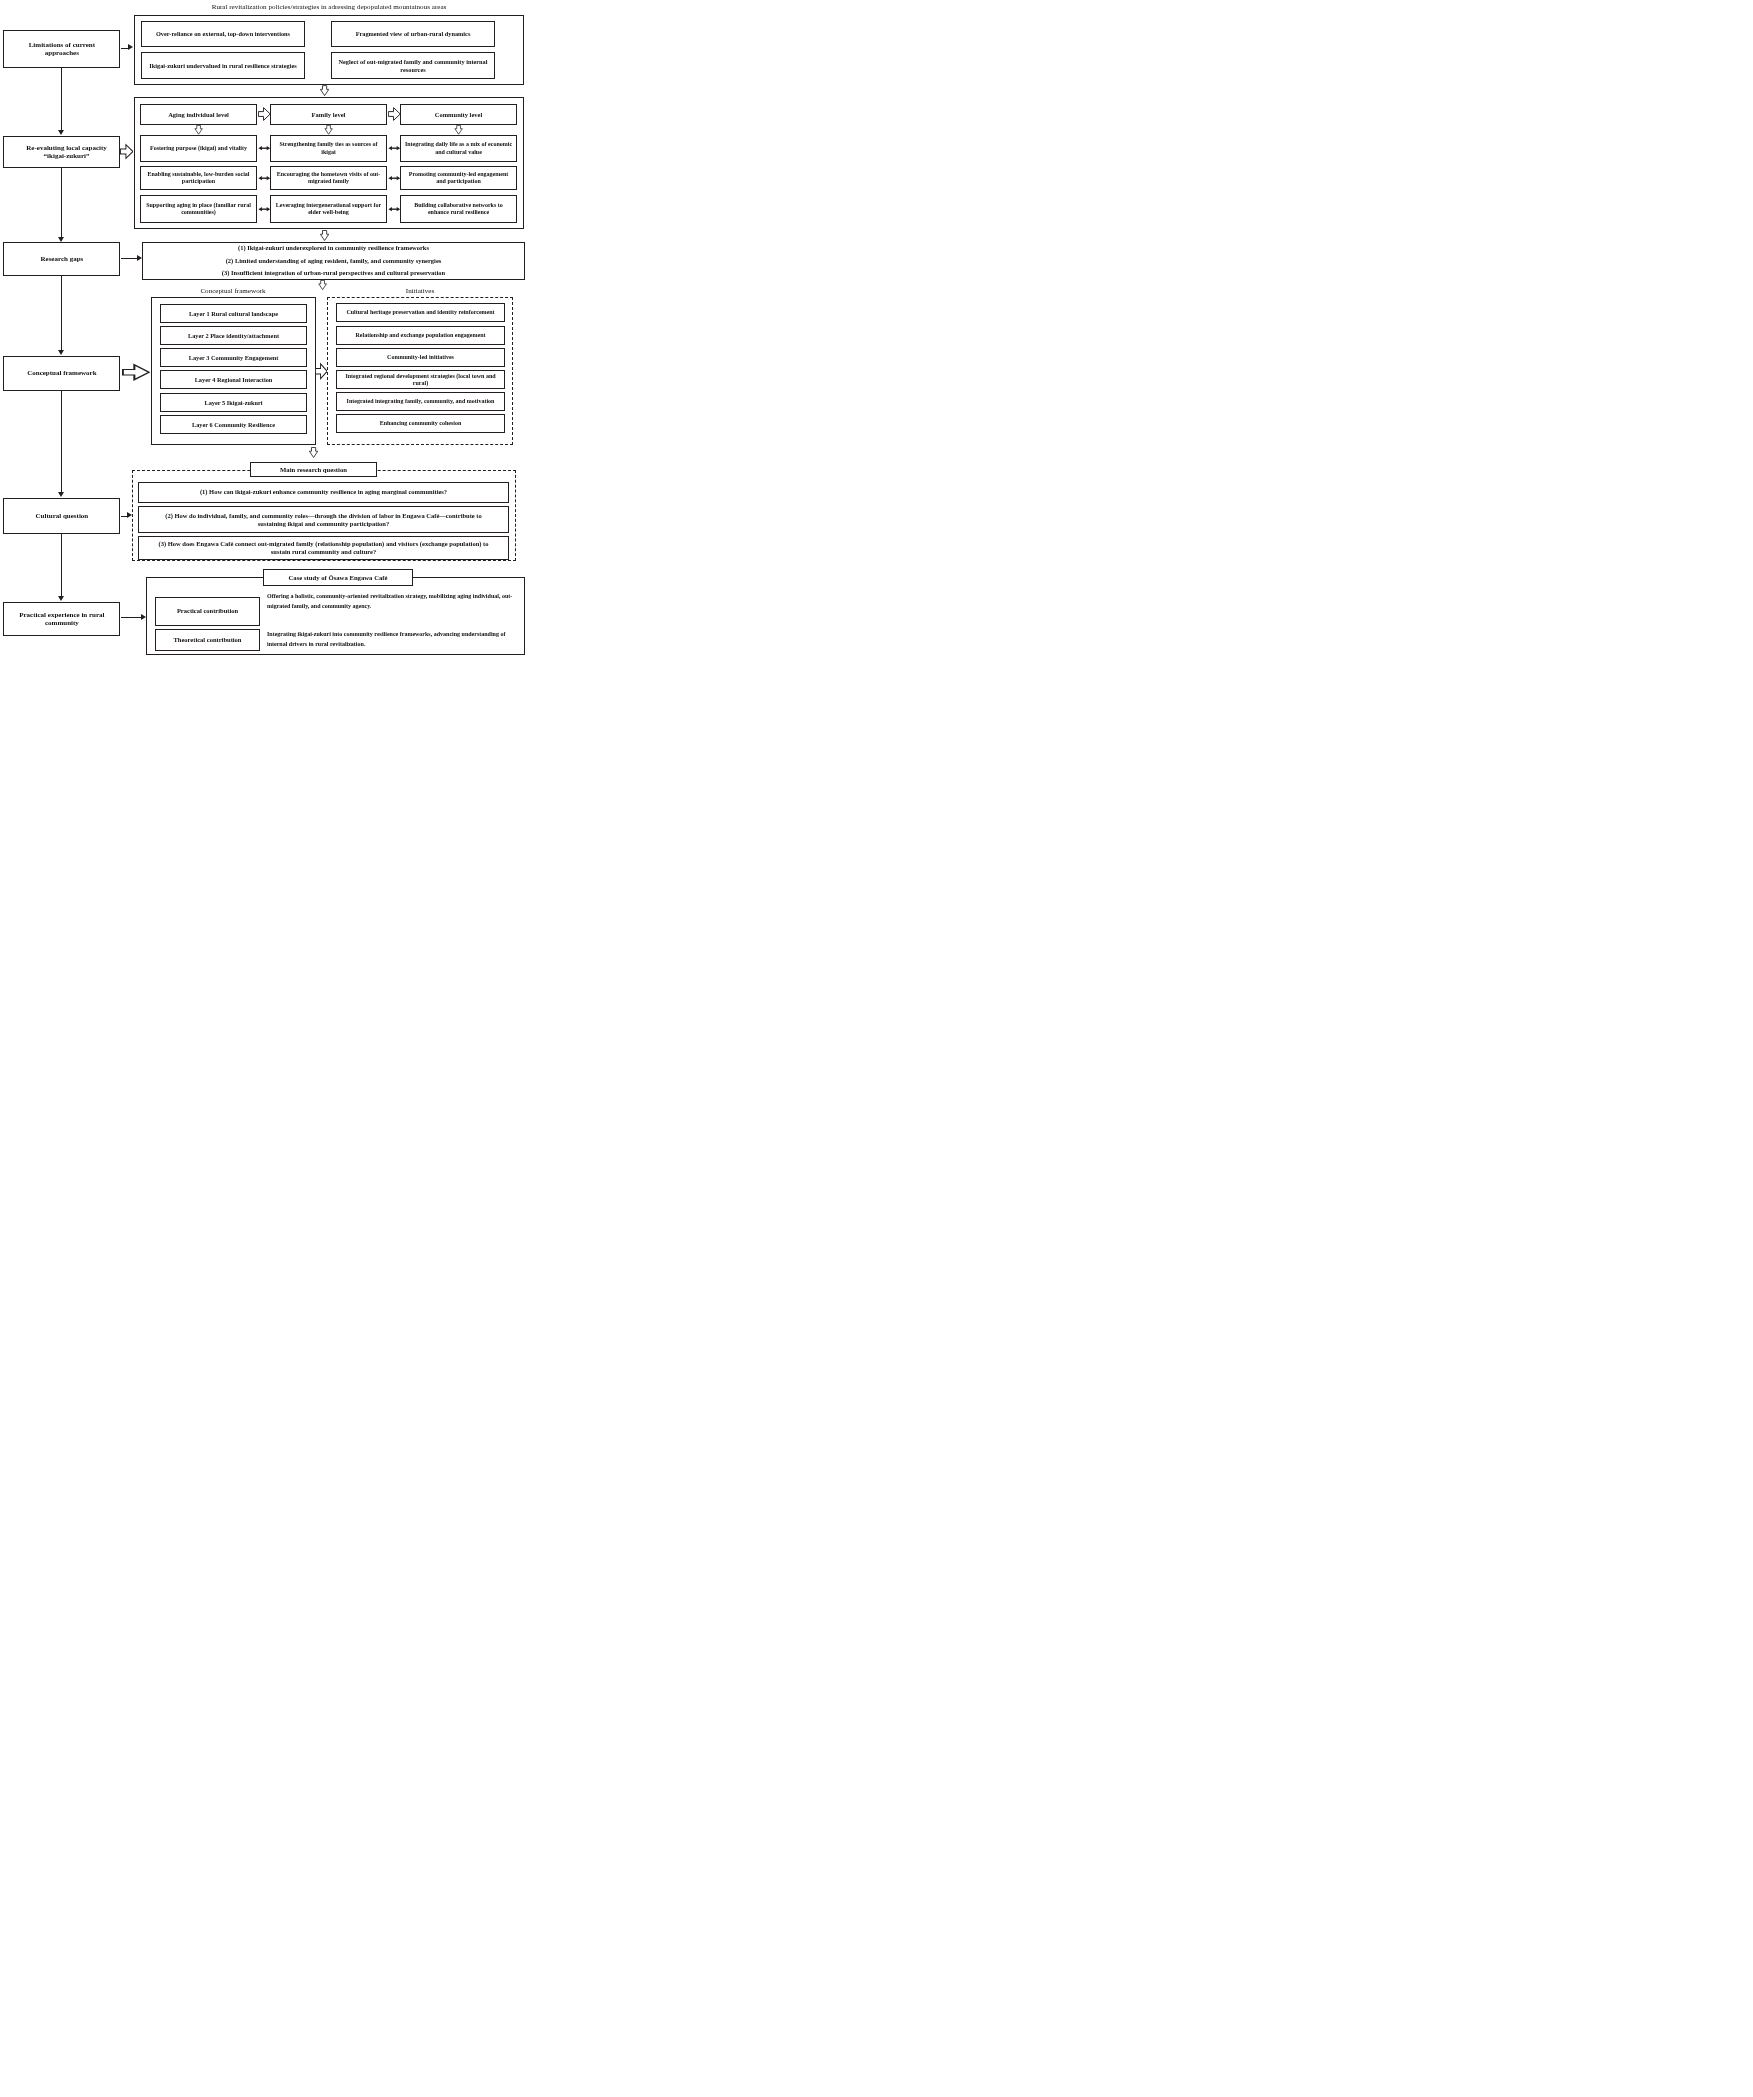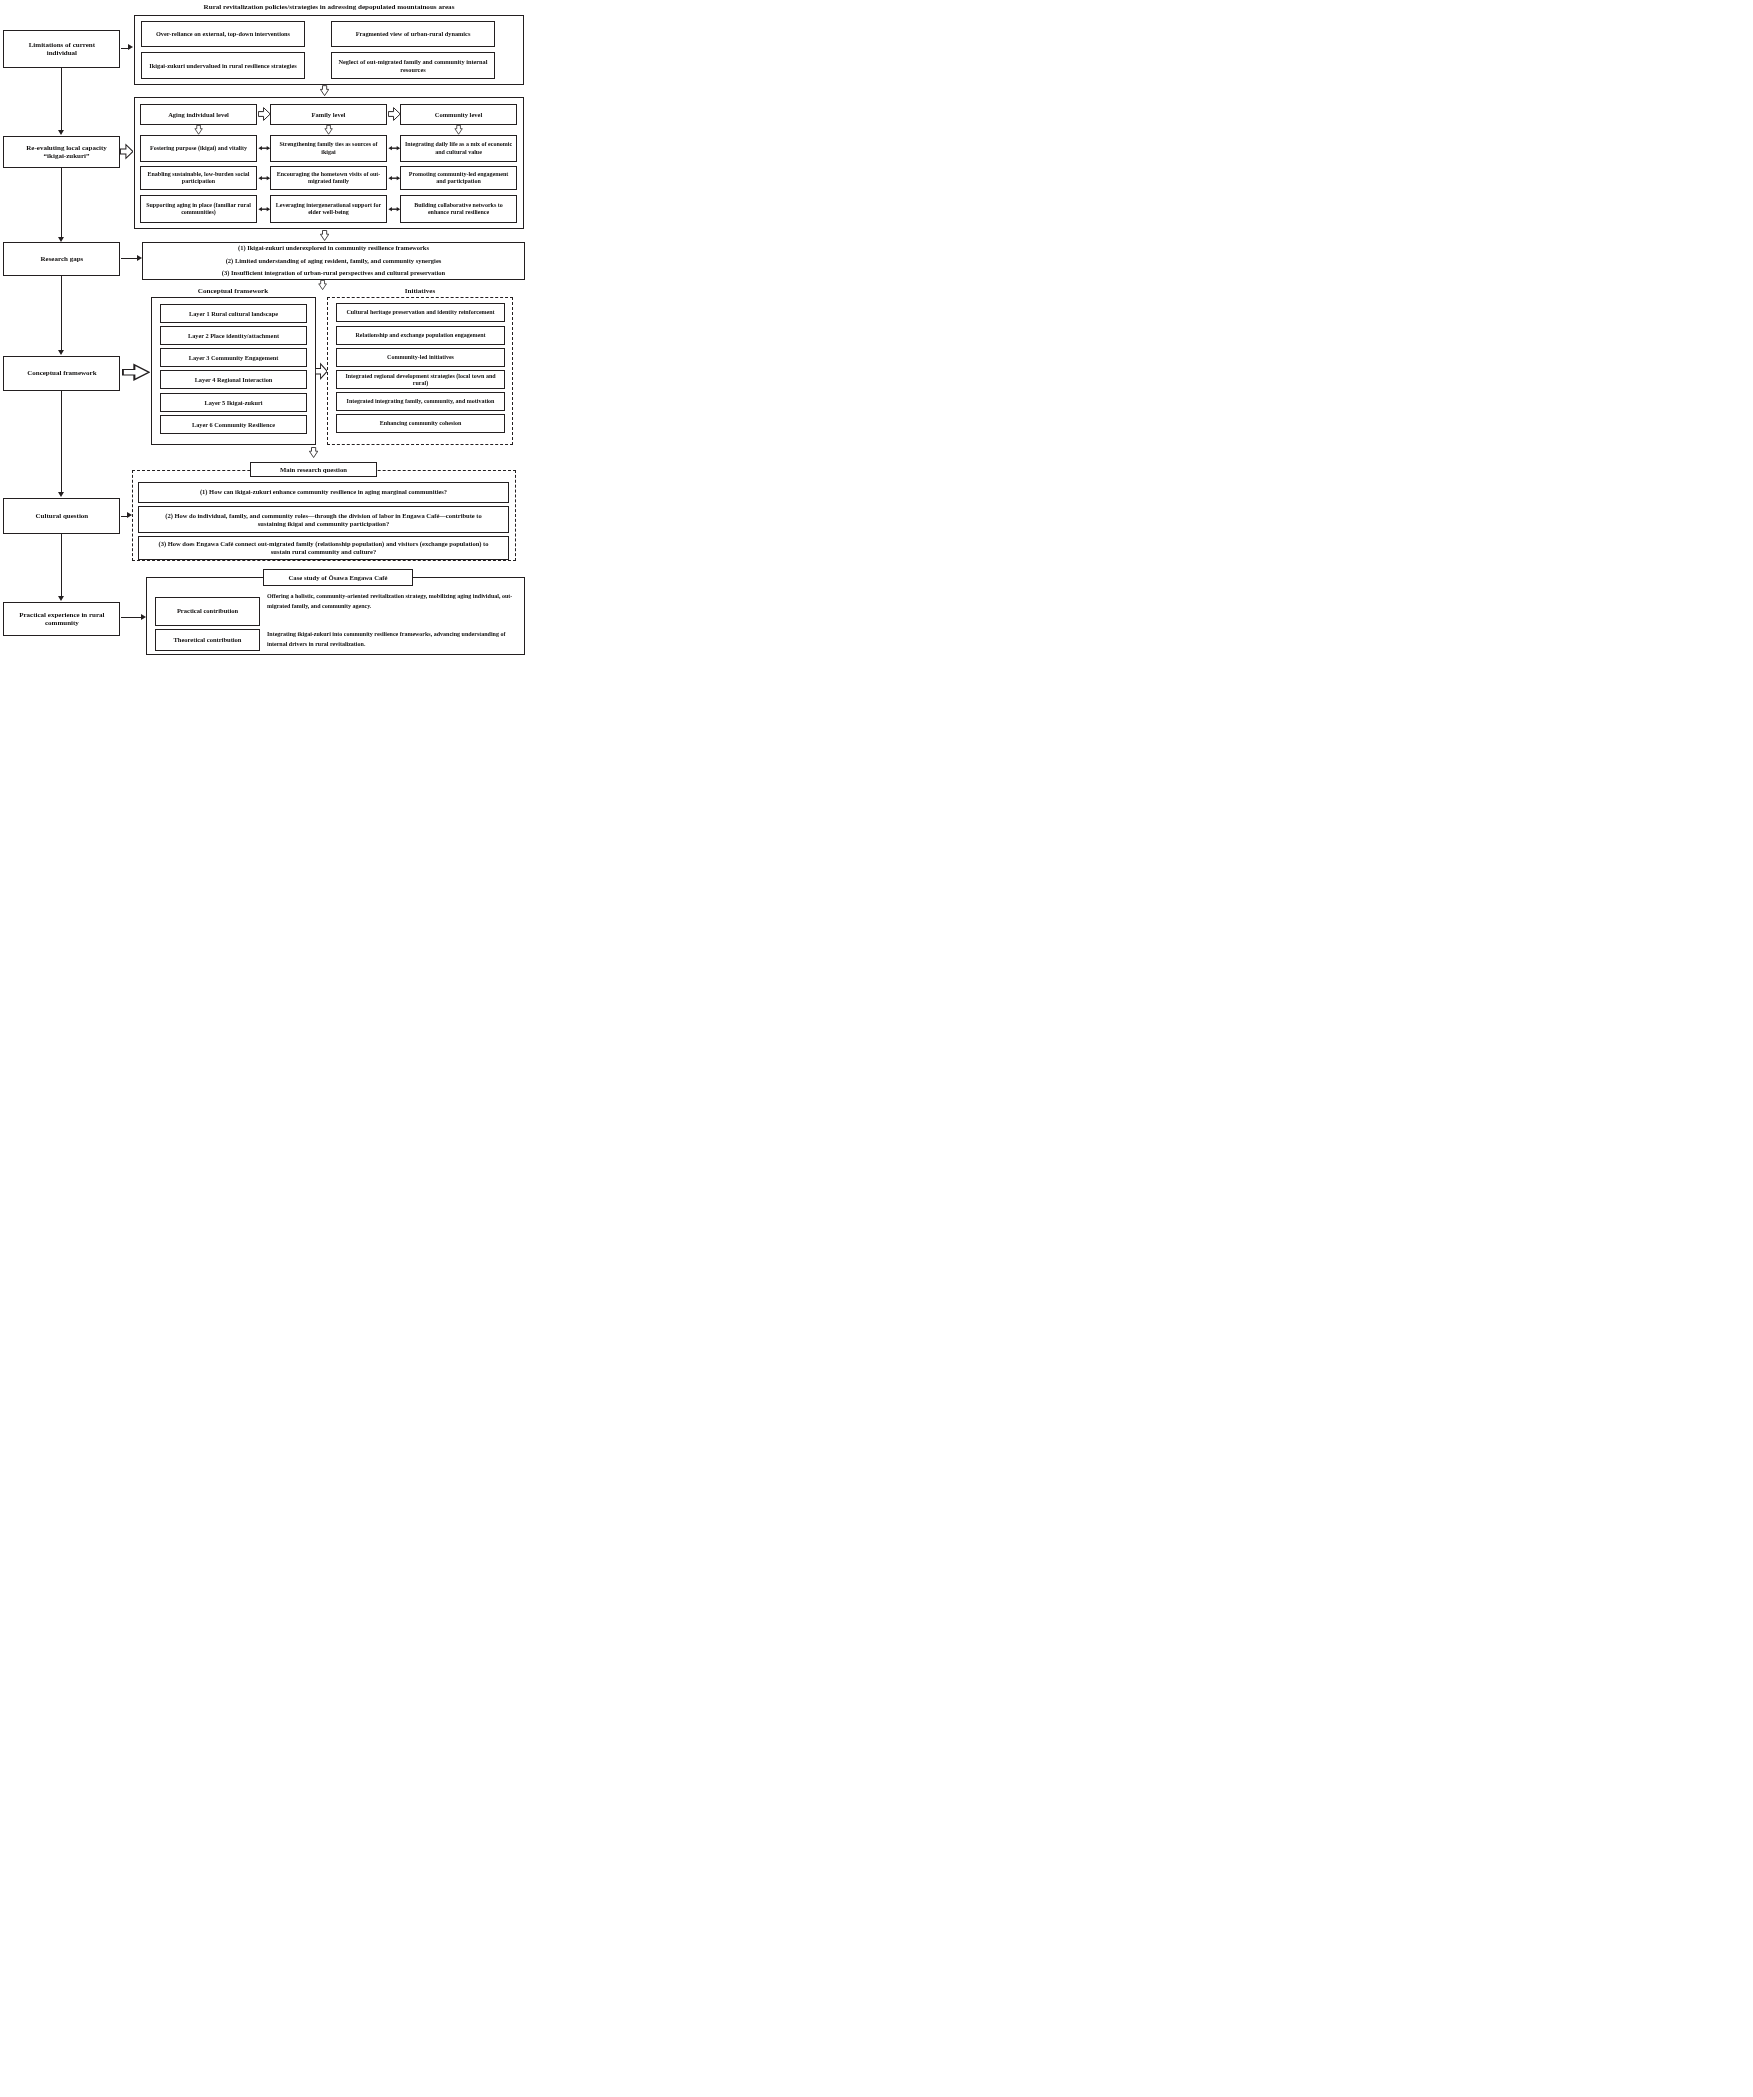--- a/index.html
+++ b/index.html
@@ -4,21 +4,21 @@
 <style>
   :root{ --line:#231f20; --ink:#121010; }
   html,body{margin:0;padding:0;background:#ffffff;}
   body{font-family:"Liberation Serif","DejaVu Serif",serif;color:var(--ink);}
   .stage{position:relative;width:526px;height:659px;background:#fff;overflow:hidden;}
   .box{position:absolute;box-sizing:border-box;border:1px solid var(--line);background:#fff;
        display:flex;align-items:center;justify-content:center;text-align:center;
        font-weight:bold;line-height:1.18;}
   .thick{border-width:1.3px;}
   .dashed{border:1px dashed var(--line);background:#fff;}
-  .plain{position:absolute;box-sizing:border-box;font-weight:bold;}
+  .plain{position:absolute;box-sizing:border-box;font-weight:normal;}
   .rail{font-size:7px;padding:0 11.7px;}
   .s1box{font-size:6.3px;padding:0 5.9px;}
   .hd{font-size:6.5px;padding:0 3.4px;}
   .cell{font-size:6px;padding:0 3.4px;}
   .lay{font-size:6.3px;padding:0 2.5px;}
   .initb{font-size:6px;padding:0 2.5px;line-height:1.08;}
   .qb{font-size:6.5px;padding:0 14.7px;}
   .gapsbox{font-size:6.5px;}
   .gapline{line-height:1.92;}
   .title{font-size:7.1px;text-align:center;}
@@ -32,21 +32,21 @@
             border-right:3.8px solid transparent;border-top:5.5px solid var(--line);}
   .tri-right{position:absolute;width:0;height:0;border-top:3.8px solid transparent;
              border-bottom:3.8px solid transparent;border-left:5.5px solid var(--line);}
   svg{position:absolute;display:block;}
 </style>
 </head>
 <body>
 
 <div class="stage">
 
-  <div class="box rail" style="left:3.4px;top:30px;width:117px;height:38px;">Limitations of current individual</div>
+  <div class="box rail" style="left:3.4px;top:30px;width:117px;height:38px;">Limitations of current approaches</div>
   <div class="box rail" style="left:3.4px;top:136px;width:117px;height:32px;padding-left:21px;">Re-evaluting local capacity “ikigai-zukuri”</div>
   <div class="box rail" style="left:3.4px;top:242px;width:117px;height:34px;">Research gaps</div>
   <div class="box rail" style="left:3.4px;top:356px;width:117px;height:35px;">Conceptual framework</div>
   <div class="box rail" style="left:3.4px;top:498px;width:117px;height:36px;">Cultural question</div>
   <div class="box rail" style="left:3.4px;top:602px;width:117px;height:34px;">Practical experience in rural community</div>
 
   <div class="vline" style="left:61px;top:68px;height:64px;"></div>
   <div class="tri-down" style="left:58px;top:130px;"></div>
   <div class="vline" style="left:61px;top:168px;height:70px;"></div>
   <div class="tri-down" style="left:58px;top:237px;"></div>

